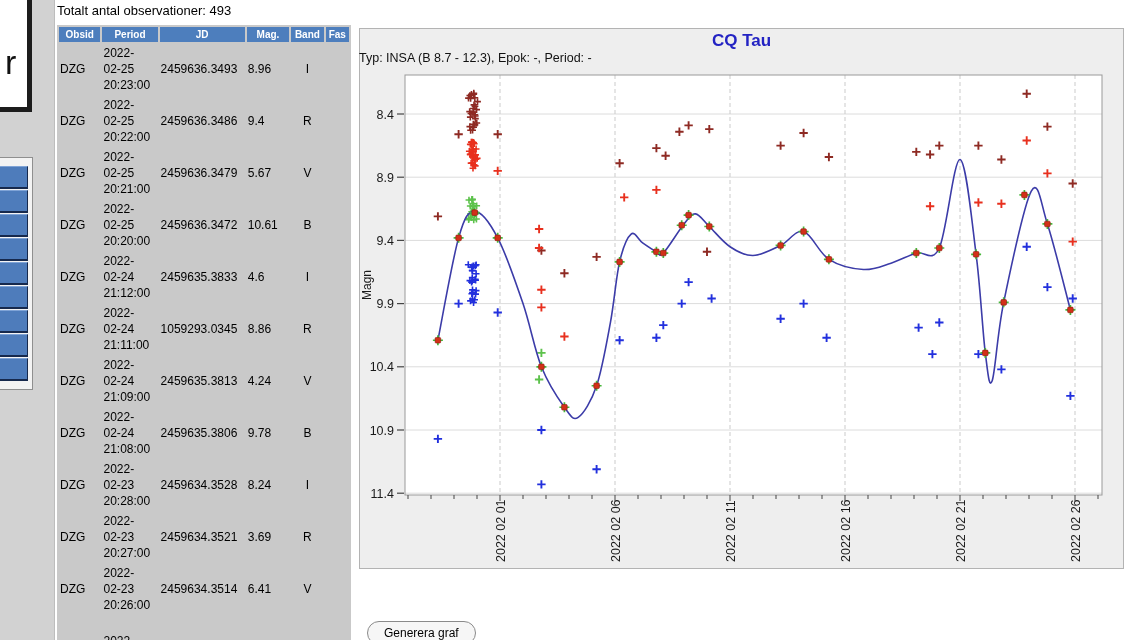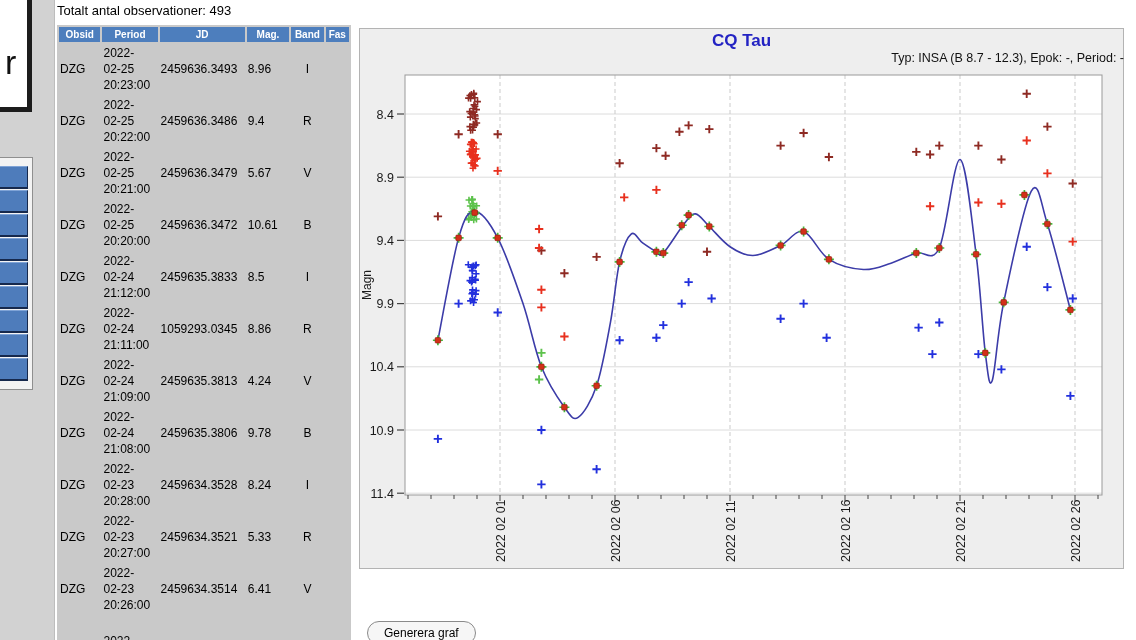--- a/index.html
+++ b/index.html
@@ -27,21 +27,21 @@
     padding:2px 1px;}
   table.obs td{font-size:12px;color:#000;padding:0 1px;vertical-align:middle;line-height:16px;}
   table.obs tr.data-row{height:50px;}
   td.c-band,td.c-fas{text-align:center;}
 
   
   .chart-panel{position:absolute;left:359px;top:28px;width:765px;height:541px;background:#eeeeee;
     border:1px solid #b3b3b3;box-sizing:border-box;}
   .chart-title{position:absolute;left:359px;top:31px;width:765px;text-align:center;
     font-size:17px;font-weight:bold;color:#2323c3;}
-  .chart-subtitle{position:absolute;left:359px;top:51px;width:765px;text-align:right;
+  .chart-subtitle{position:absolute;left:359px;top:51px;width:765px;text-align:left;
     font-size:12.5px;color:#111;}
   svg#chart-svg{position:absolute;left:0;top:0;}
   svg text{font-family:"Liberation Sans",sans-serif;}
 
   
   .gen-btn{position:absolute;left:367px;top:621px;padding:4px 16px;font-size:12px;color:#000;
     background:#f6f6f6;border:1px solid #8a8a8a;border-radius:12px;cursor:pointer;
     font-family:"Liberation Sans",sans-serif;}
 </style>
 </head>
@@ -138,21 +138,21 @@
             <td class="c-fas"></td>
           </tr>
           <tr class="data-row">
             <td class="c-obsid">DZG</td>
             <td class="c-datum">
               <div>2022-</div>
               <div>02-24</div>
               <div>21:12:00</div>
             </td>
             <td class="c-jd">2459635.3833</td>
-            <td class="c-mag">8.5</td>
+            <td class="c-mag">4.6</td>
             <td class="c-band">I</td>
             <td class="c-fas"></td>
           </tr>
           <tr class="data-row">
             <td class="c-obsid">DZG</td>
             <td class="c-datum">
               <div>2022-</div>
               <div>02-24</div>
               <div>21:11:00</div>
             </td>
@@ -198,21 +198,21 @@
             <td class="c-fas"></td>
           </tr>
           <tr class="data-row">
             <td class="c-obsid">DZG</td>
             <td class="c-datum">
               <div>2022-</div>
               <div>02-23</div>
               <div>20:27:00</div>
             </td>
             <td class="c-jd">2459634.3521</td>
-            <td class="c-mag">5.33</td>
+            <td class="c-mag">3.69</td>
             <td class="c-band">R</td>
             <td class="c-fas"></td>
           </tr>
           <tr class="data-row">
             <td class="c-obsid">DZG</td>
             <td class="c-datum">
               <div>2022-</div>
               <div>02-23</div>
               <div>20:26:00</div>
             </td>

